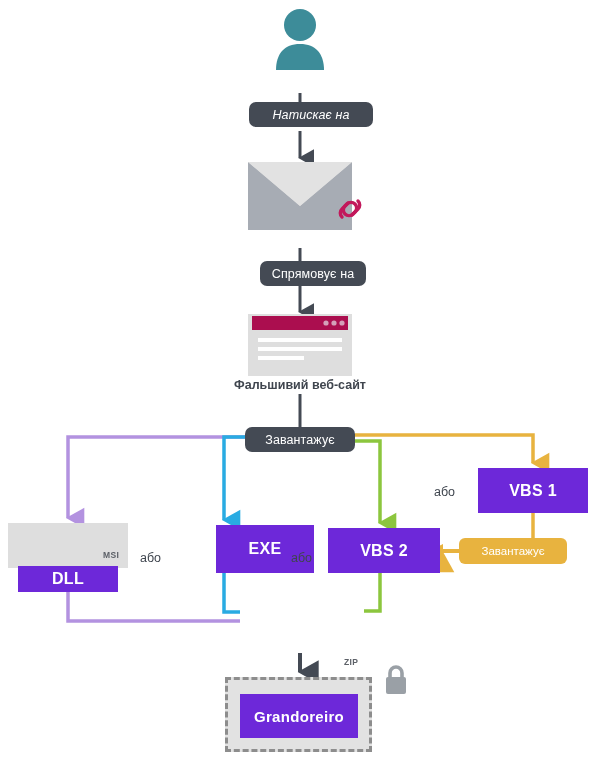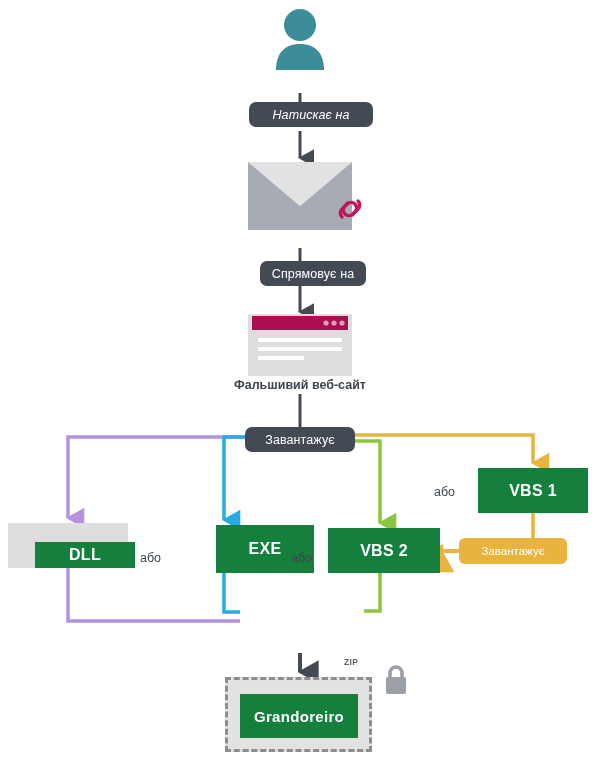--- a/index.html
+++ b/index.html
@@ -14,21 +14,21 @@
   .pill{
     position:absolute;z-index:3;background:#444a54;color:#ffffff;
     border-radius:7px;display:flex;align-items:center;justify-content:center;
     text-align:center;font-size:12.5px;letter-spacing:.1px;
   }
   .pill.multi{border-radius:11px;line-height:1.55;font-size:12.5px;padding:6px 10px;
               flex-direction:column;}
   .pill.multi span{display:block;white-space:nowrap;}
 
   
-  .cbox{position:absolute;z-index:3;background:#15803d;color:#fff;
+  .cbox{position:absolute;z-index:3;background:#6d28d9;color:#fff;
         display:flex;align-items:center;justify-content:center;
         font-weight:bold;letter-spacing:.3px;}
   .cbox.sm{font-size:16px;}
 
   
   .wrap-msi{position:absolute;z-index:2;background:#dedede;}
   .wrap-zip{position:absolute;z-index:2;background:#e2e2e2;
             border:3px dashed #8d8d8d;box-sizing:border-box;}
   .wrap-tag{position:absolute;font-size:8.5px;color:#5d6168;font-weight:bold;
             letter-spacing:.4px;}
@@ -138,21 +138,21 @@
       <rect x="10" y="33" width="84" height="4" fill="#ffffff"></rect>
       <rect x="10" y="42" width="46" height="4" fill="#ffffff"></rect>
     </svg>
   </div>
   <div class="cap" style="left:200px;top:378px;width:200px;">Фальшивий веб-сайт</div>
 
   <div class="pill" style="left:245px;top:427px;width:110px;height:25px;">Завантажує</div>
 
   <div class="wrap-msi" style="left:8px;top:523px;width:120px;height:45px;"></div>
   <div class="wrap-tag" style="left:103px;top:526px;z-index:3;margin-top:24px;">MSI</div>
-  <div class="cbox sm" style="left:18px;top:542px;width:100px;height:26px;margin-left:17px;">DLL</div>
+  <div class="cbox sm" style="left:18px;top:566px;width:100px;height:26px;">DLL</div>
 
   <div class="orlabel" style="left:140px;top:551px;">або</div>
 
   <div class="cbox sm" style="left:180px;top:525px;width:98px;height:48px;margin-left:36px;">EXE</div>
 
   <div class="orlabel" style="left:291px;top:551px;">або</div>
 
   <div class="cbox sm" style="left:328px;top:528px;width:112px;height:45px;text-align:center;">VBS 2</div>
 
   <div class="orlabel" style="left:434px;top:485px;">або</div>

